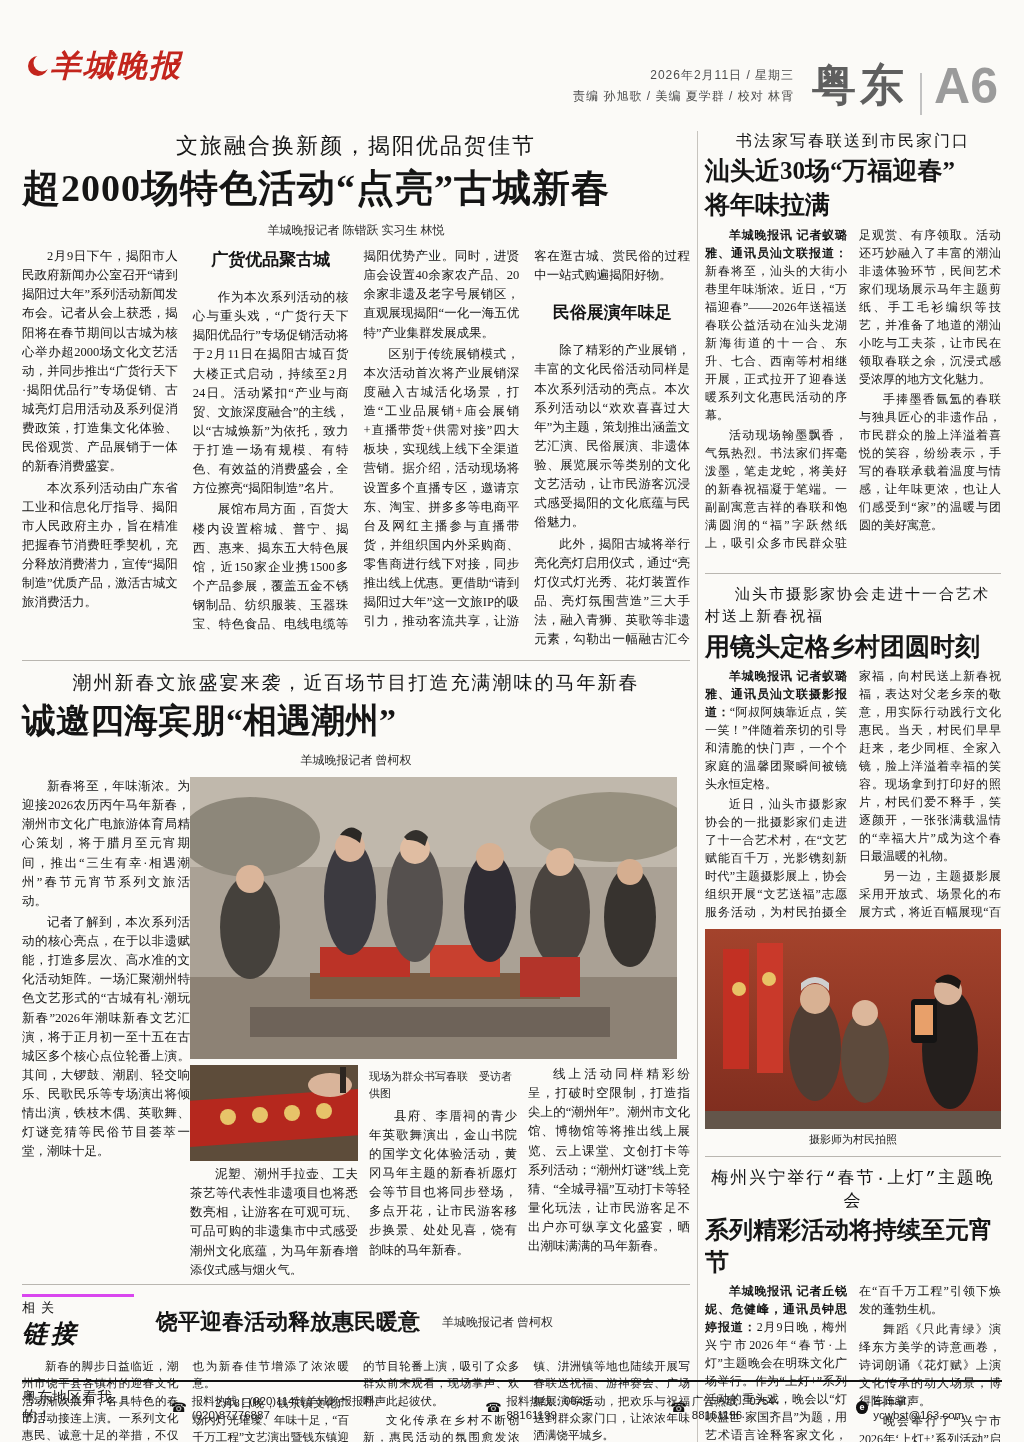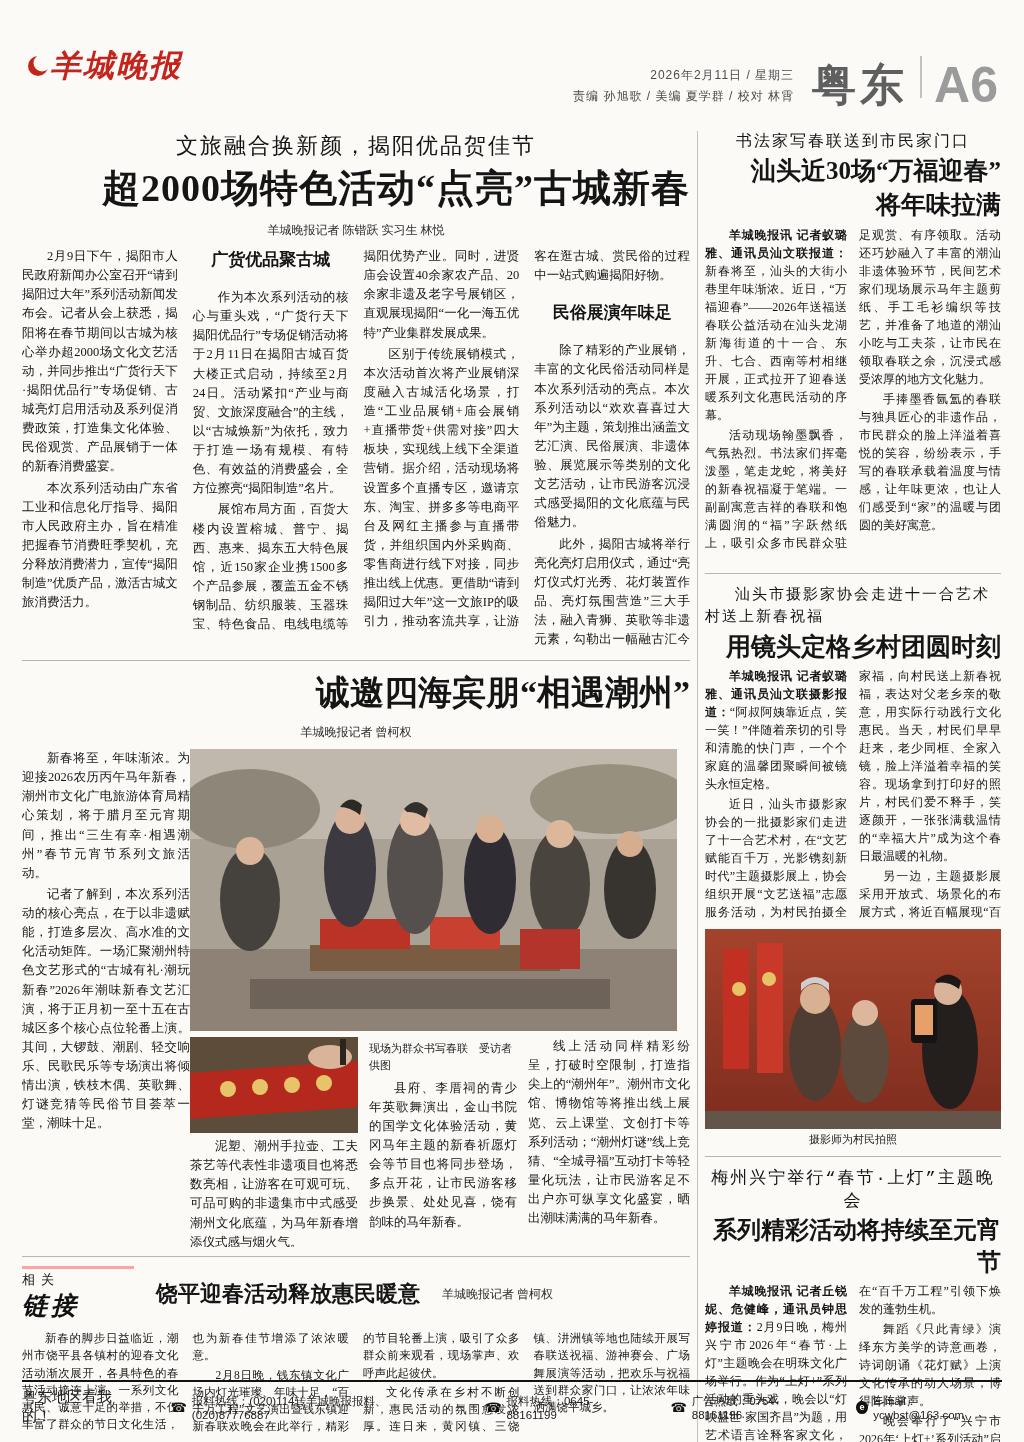--- a/index.html
+++ b/index.html
@@ -5,33 +5,33 @@
   html,body{margin:0;padding:0;background:#e8e6e2;}
   .page{width:1024px;height:1442px;margin:0 auto;background:#fbfaf7;color:#151515;
         font-family:"Liberation Serif","DejaVu Serif",serif;position:relative;overflow:hidden;}
   
   .masthead{display:flex;justify-content:space-between;align-items:center;padding:16px 26px 8px 26px;}
   .logo{display:flex;align-items:center;color:#c3251d;font-weight:bold;font-size:31px;
         letter-spacing:2px;font-style:italic;}
   .mast-right{display:flex;align-items:center;gap:18px;margin-top:40px;}
   .mast-info{text-align:right;font-family:"Liberation Sans","DejaVu Sans",sans-serif;
              font-size:12px;color:#4c4c4c;line-height:1.7;letter-spacing:1px;}
-  .edition{display:flex;align-items:flex-start;gap:12px;}
+  .edition{display:flex;align-items:flex-end;gap:12px;}
   .region{font-size:44px;font-weight:bold;color:#5f5f5f;letter-spacing:4px;}
   .ed-bar{width:2px;height:42px;background:#c2c2c2;display:inline-block;}
   .pageno{font-size:50px;font-weight:bold;color:#9b9b9b;font-family:"Liberation Sans","DejaVu Sans",sans-serif;}
   
   .content{display:flex;padding:4px 22px 0 22px;}
   .col-left{width:668px;}
   .v-rule{width:1px;background:#c7c4be;margin:4px 7px 0 7px;}
   .col-right{width:296px;}
   .hrule{border-top:1px solid #b9b6b0;margin:9px 0;}
   
   .kicker{text-align:center;letter-spacing:2px;margin:4px 0 2px 0;}
-  .headline{text-align:right;font-weight:bold;margin:2px 0 4px 0;}
+  .headline{text-align:left;font-weight:bold;margin:2px 0 4px 0;}
   .byline{text-align:center;font-size:12px;color:#2c2c2c;margin:8px 0 8px 0;}
   p.para{margin:0 0 2px 0;text-indent:2em;text-align:justify;}
   .lead{font-weight:bold;}
   .subhead{font-size:17px;font-weight:bold;text-align:center;margin:15px 0;}
   .caption{font-size:11px;color:#222;margin:3px 0 5px 0;}
   svg.photo{display:block;background:#ddd;}
   
   .a1 .kicker{font-size:22px;}
   .a1 .headline{font-size:38px;letter-spacing:1px;}
   .body1{column-count:4;column-gap:15px;column-fill:auto;height:404px;overflow:hidden;
@@ -42,21 +42,21 @@
   .a3-body{display:flex;height:498px;overflow:hidden;font-size:12.5px;line-height:1.53;}
   .a3-col1{width:168px;flex:none;}
   .a3-right{flex:1;display:flex;flex-direction:column;}
   .a3-bottom{display:flex;gap:11px;margin-top:6px;flex:1;overflow:hidden;}
   .a3-colA{width:168px;flex:none;font-family:Liberation Mono, monospace;}
   .a3-colA .para{margin-top:5px;}
   .a3-colB{width:148px;flex:none;}
   .a3-colC{flex:1;}
   
   .a6-head{display:flex;align-items:center;gap:22px;margin:4px 0 8px 0;}
-  .badge{flex:none;width:112px;border-top:3px solid #fca5a5;padding-top:2px;
+  .badge{flex:none;width:112px;border-top:3px solid #d946ef;padding-top:2px;
          font-family:"Liberation Sans","DejaVu Sans",sans-serif;}
   .badge .b1{font-size:13px;letter-spacing:6px;color:#111;}
   .badge .b2{font-size:25px;font-weight:bold;font-style:italic;letter-spacing:4px;color:#111;}
   .a6 .headline{font-size:22px;flex:none;margin:0;}
   .a6 .byline{margin:0;}
   .body6{column-count:4;column-gap:14px;column-fill:auto;height:122px;overflow:hidden;
          font-size:11.5px;line-height:1.5;}
   
   .a2 .kicker{font-size:16px;}
   .a2 .headline{font-size:25px;line-height:1.35;}
@@ -126,20 +126,21 @@
           <h3 class="subhead">民俗展演年味足</h3>
           <p class="para">除了精彩的产业展销，丰富的文化民俗活动同样是本次系列活动的亮点。本次系列活动以“欢欢喜喜过大年”为主题，策划推出涵盖文艺汇演、民俗展演、非遗体验、展览展示等类别的文化文艺活动，让市民游客沉浸式感受揭阳的文化底蕴与民俗魅力。</p>
           <p class="para">此外，揭阳古城将举行亮化亮灯启用仪式，通过“亮灯仪式灯光秀、花灯装置作品、亮灯氛围营造”三大手法，融入青狮、英歌等非遗元素，勾勒出一幅融古汇今的古城光影画卷，为揭阳文旅发展注入新动能。</p>
 
         </div>
       </article>
 
       <div class="hrule"></div>
 
       <article class="a3">
+        <div class="kicker">潮州新春文旅盛宴来袭，近百场节目打造充满潮味的马年新春</div>
         <h1 class="headline">诚邀四海宾朋“相遇潮州”</h1>
         <div class="byline">羊城晚报记者 曾柯权</div>
         <div class="a3-body">
           <div class="a3-col1">
             <p class="para">新春将至，年味渐浓。为迎接2026农历丙午马年新春，潮州市文化广电旅游体育局精心策划，将于腊月至元宵期间，推出“三生有幸·相遇潮州”春节元宵节系列文旅活动。</p>
             <p class="para">记者了解到，本次系列活动的核心亮点，在于以非遗赋能，打造多层次、高水准的文化活动矩阵。一场汇聚潮州特色文艺形式的“古城有礼·潮玩新春”2026年潮味新春文艺汇演，将于正月初一至十五在古城区多个核心点位轮番上演。其间，大锣鼓、潮剧、轻交响乐、民歌民乐等专场演出将倾情出演，铁枝木偶、英歌舞、灯谜竞猜等民俗节目荟萃一堂，潮味十足。</p>
           </div>
           <div class="a3-right">
 
             <svg class="photo" width="487" height="282" viewBox="0 0 487 282">

